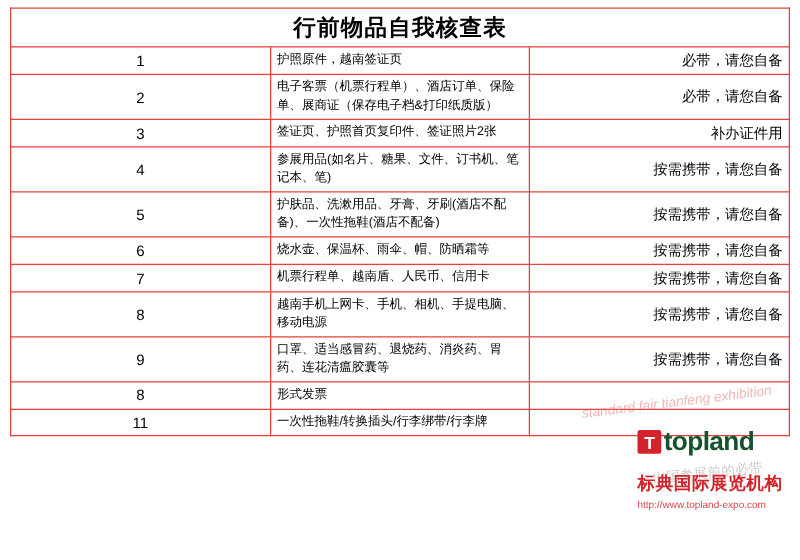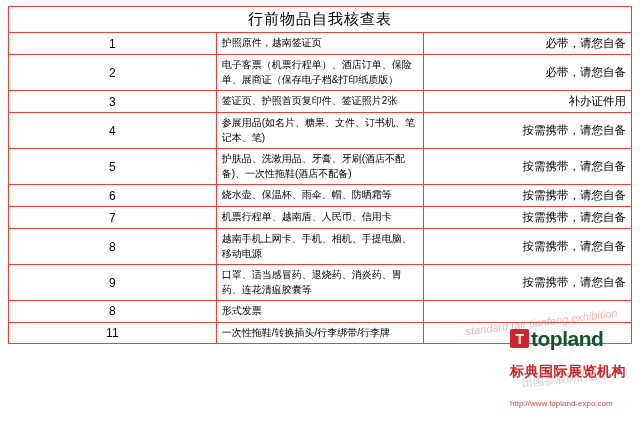--- a/index.html
+++ b/index.html
@@ -27,22 +27,22 @@
     table-layout: fixed;
     font-size: 11.5px;
   }
   table.checklist td, table.checklist th {
     border: 1px solid #e8403a;
     padding: 3px 5px;
     vertical-align: middle;
   }
   .title-cell {
     text-align: center;
-    font-size: 15px;
-    font-weight: normal;
+    font-size: 18px;
+    font-weight: bold;
     letter-spacing: 1px;
     padding: 7px 0;
   }
   .hdr {
     text-align: center;
     font-weight: bold;
     font-size: 13px;
     padding: 6px 0;
   }
   .col-no { width: 42px; text-align: center; }
@@ -94,21 +94,21 @@
   .logo-cn {
     color: #d2232a;
     font-size: 14px;
     font-weight: bold;
     letter-spacing: 0.5px;
     margin-top: 14px;
   }
   .logo-url {
     color: #d2232a;
     font-size: 8px;
-    margin-top: 18px;
+    margin-top: 3px;
     opacity: 0.85;
   }
   .wm {
     position: absolute;
     color: rgba(230, 120, 120, 0.55);
     font-size: 11px;
     font-style: italic;
     white-space: nowrap;
     transform: rotate(-7deg);
     pointer-events: none;

